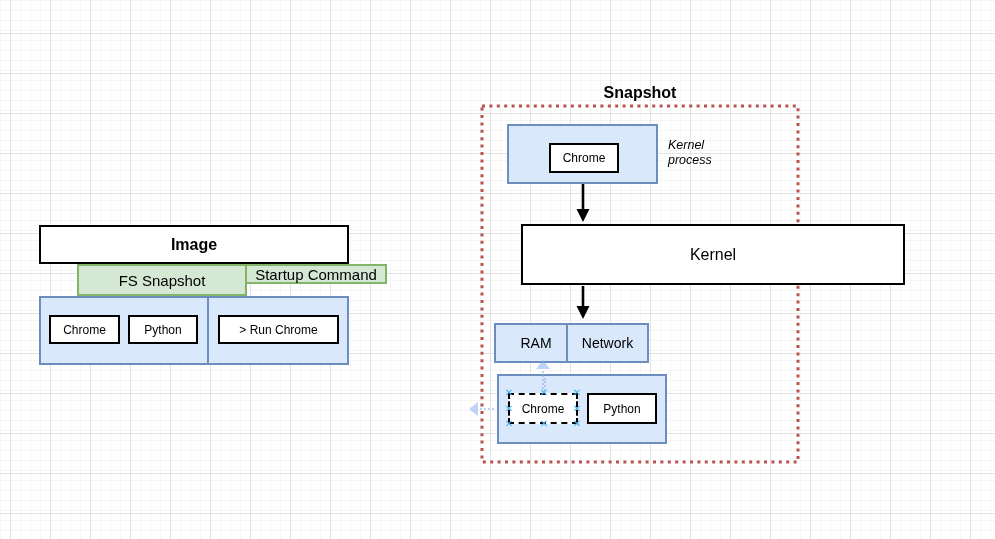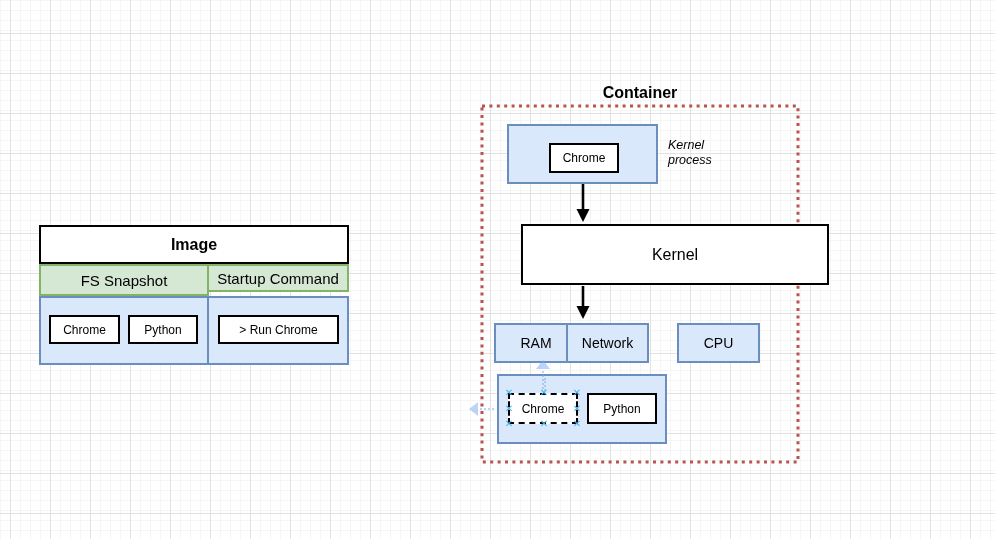--- a/index.html
+++ b/index.html
@@ -13,21 +13,21 @@
       linear-gradient(to bottom, var(--grid-minor) 1px, transparent 1px);
     background-size:40px 40px,40px 40px,10px 10px,10px 10px;
     background-position:10px 0,0 33px,0 0,0 0;
   }
   .box{position:absolute;box-sizing:border-box;display:flex;align-items:center;justify-content:center;text-align:center;color:#000;}
   .blue{background:var(--blue-fill);border:2px solid var(--blue-border);}
   .green{background:var(--green-fill);border:2px solid var(--green-border);}
   .whitebox{background:#fff;border:2px solid var(--shape-border);}
   .small{font-size:12px;}
   .mid{font-size:14px;}
-  .hdr{font-size:15px;}
+  .hdr{font-size:15px;margin-left:38px;}
   .title{font-size:16px;font-weight:bold;}
   .kernel-text{font-size:16px;}
   .annotation{position:absolute;font-style:italic;font-size:12.5px;line-height:15px;text-align:left;color:#000;}
   .container-label{position:absolute;text-align:center;}
   svg{position:absolute;display:block;}
   .edge line{stroke:#000;stroke-width:2.6px;}
   .edge polygon{fill:#000;}
   .ghost{opacity:.5;}
   .ghost polygon{fill:var(--ghost-blue);}
   .ghost line{stroke:var(--ghost-blue);stroke-width:2px;stroke-dasharray:2,2;}
@@ -43,73 +43,70 @@
 <body>
 
 <div class="canvas">
 
   <div class="box whitebox title" style="left:39px;top:225px;width:310px;height:39px;align-items:center;">
     <span>Image</span>
   </div>
   <div class="box green hdr" style="left:39px;top:264px;width:170px;height:32px;">
     <span>FS Snapshot</span>
   </div>
-  <div class="box green hdr" style="left:207px;top:264px;width:142px;height:28px;">
+  <div class="box green hdr" style="left:207px;top:264px;width:142px;height:20px;">
     <span>Startup Command</span>
   </div>
   <div class="box blue" style="left:39px;top:296px;width:170px;height:69px;"></div>
   <div class="box blue" style="left:207px;top:296px;width:142px;height:69px;"></div>
   <div class="box whitebox small" style="left:49px;top:315px;width:71px;height:29px;">
     <span>Chrome</span>
   </div>
   <div class="box whitebox small" style="left:128px;top:315px;width:70px;height:29px;">
     <span>Python</span>
   </div>
   <div class="box whitebox small" style="left:218px;top:315px;width:121px;height:29px;justify-content:center;">
     <span>&gt; Run Chrome</span>
   </div>
 
   <div class="container-label title" style="left:482px;top:84px;width:316px;height:20px;">
-    <span>Container</span>
+    <span>Snapshot</span>
   </div>
   <svg class="dashed-rect" style="left:480px;top:104px;" width="320" height="360" viewBox="0 0 320 360">
     <rect x="2" y="2" width="316" height="356"></rect>
   </svg>
 
   <div class="box blue" style="left:507px;top:124px;width:151px;height:60px;">
     <div class="box whitebox small" style="left:40px;top:17px;width:70px;height:30px;">
       <span>Chrome</span>
     </div>
   </div>
   <div class="annotation" style="left:668px;top:138px;width:64px;">
     <span>Kernel process</span>
   </div>
 
   <svg class="edge" style="left:574px;top:184px;" width="18" height="40" viewBox="0 0 18 40">
     <line x1="9" y1="0" x2="9" y2="26"></line>
     <polygon points="2.5,25 15.5,25 9,38"></polygon>
   </svg>
 
-  <div class="box whitebox kernel-text" style="left:521px;top:224px;width:308px;height:61px;">
+  <div class="box whitebox kernel-text" style="left:521px;top:224px;width:384px;height:61px;">
     <span>Kernel</span>
   </div>
 
   <svg class="edge" style="left:574px;top:286px;" width="18" height="35" viewBox="0 0 18 35">
     <line x1="9" y1="0" x2="9" y2="21"></line>
     <polygon points="2.5,20 15.5,20 9,33"></polygon>
   </svg>
 
   <div class="box blue mid" style="left:494px;top:323px;width:84px;height:40px;">
     <span>RAM</span>
   </div>
   <div class="box blue mid" style="left:566px;top:323px;width:83px;height:40px;">
     <span>Network</span>
-  </div>
-  <div class="box blue mid" style="left:677px;top:323px;width:83px;height:40px;">
-    <span>CPU</span>
   </div>
 
   <div class="box blue" style="left:497px;top:374px;width:170px;height:70px;">
     <div class="ghost-tail" style="left:45px;top:2px;height:13px;"></div>
     <div class="box whitebox small selected" style="left:9px;top:17px;width:70px;height:31px;">
       <span>Chrome</span>
       <span class="handle h-tl">✕</span>
       <span class="handle h-tm">✕</span>
       <span class="handle h-tr">✕</span>
       <span class="handle h-ml">✕</span>

